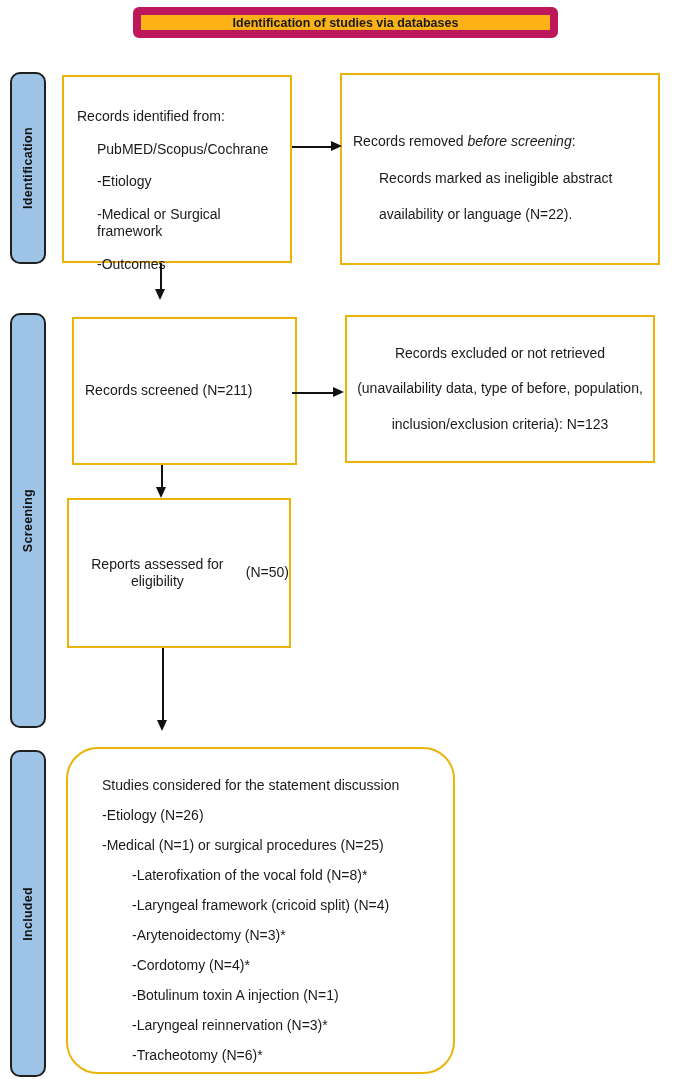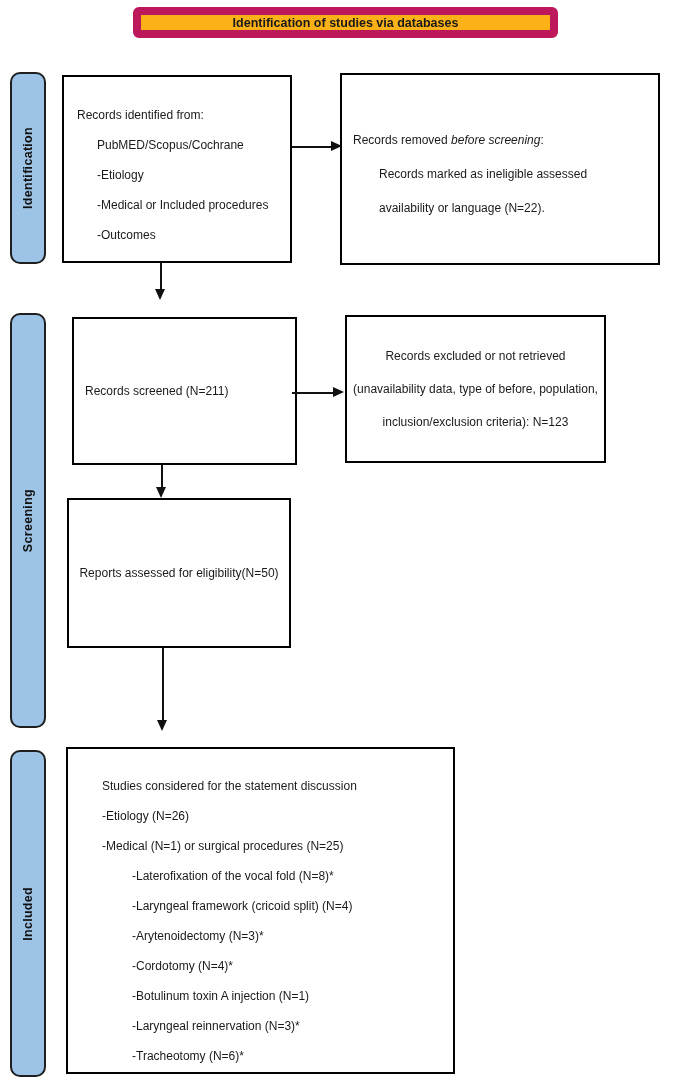--- a/index.html
+++ b/index.html
@@ -16,22 +16,22 @@
   .stage{
     position:absolute;left:10px;width:36px;box-sizing:border-box;
     background:#9DC3E6;border:2px solid #1f1f1f;border-radius:10px;
     display:flex;align-items:center;justify-content:center;
   }
   .stage span{
     writing-mode:vertical-rl;transform:rotate(180deg);
     font-weight:bold;font-size:12.5px;color:#111;white-space:nowrap;letter-spacing:.3px;
   }
   .fbox{
-    position:absolute;box-sizing:border-box;background:#fff;border:2px solid #000000;
-    font-size:12px;line-height:1.25;color:#1a1a1a;
+    position:absolute;box-sizing:border-box;background:#fff;border:2px solid #eab308;
+    font-size:14px;line-height:1.25;color:#1a1a1a;
   }
   .hline{position:absolute;height:1.5px;background:#111;}
   .vline{position:absolute;width:1.5px;background:#111;}
   .ah-right{position:absolute;width:0;height:0;
     border-top:5.5px solid transparent;border-bottom:5.5px solid transparent;border-left:11px solid #111;}
   .ah-down{position:absolute;width:0;height:0;
     border-left:5.5px solid transparent;border-right:5.5px solid transparent;border-top:11px solid #111;}
   
   .boxA{padding:31px 8px 0 13px;}
   .boxA .line{margin-bottom:15px;}
@@ -70,46 +70,46 @@
     <span>Screening</span>
   </div>
   <div class="stage" style="top:750px;height:327px;">
     <span>Included</span>
   </div>
 
   <div class="fbox boxA" style="left:62px;top:75px;width:230px;height:188px;">
     <div class="line">Records identified from:</div>
     <div class="line ind">PubMED/Scopus/Cochrane</div>
     <div class="line ind">-Etiology</div>
-    <div class="line ind">-Medical or Included procedures</div>
+    <div class="line ind">-Medical or Surgical framework</div>
     <div class="line ind">-Outcomes</div>
   </div>
 
   <div class="fbox boxB" style="left:340px;top:73px;width:320px;height:192px;">
     <div class="first"><span>Records removed </span><span class="em">before screening</span><span>:</span></div>
-    <div class="ind">Records marked as ineligible assessed</div>
+    <div class="ind">Records marked as ineligible abstract</div>
     <div class="ind">availability or language (N=22).</div>
   </div>
 
   <div class="fbox boxC" style="left:72px;top:317px;width:225px;height:148px;">
     <span>Records screened (N=211)</span>
   </div>
 
-  <div class="fbox boxD" style="left:345px;top:315px;width:261px;height:148px;">
+  <div class="fbox boxD" style="left:345px;top:315px;width:310px;height:148px;">
     <div class="line">Records excluded or not retrieved</div>
     <div class="line">(unavailability data, type of before, population,</div>
     <div class="line">inclusion/exclusion criteria): N=123</div>
   </div>
 
   <div class="fbox boxE" style="left:67px;top:498px;width:224px;height:150px;">
     <div class="line">Reports assessed for eligibility</div>
     <div class="line">(N=50)</div>
   </div>
 
-  <div class="fbox boxF" style="left:66px;top:747px;width:389px;height:327px;">
+  <div class="fbox boxF" style="left:66px;top:747px;width:389px;height:327px;border-radius:32px;">
     <div class="line">Studies considered for the statement discussion</div>
     <div class="line">-Etiology (N=26)</div>
     <div class="line">-Medical (N=1) or surgical procedures (N=25)</div>
     <div class="line ind1">-Laterofixation of the vocal fold (N=8)*</div>
     <div class="line ind1">-Laryngeal framework (cricoid split) (N=4)</div>
     <div class="line ind1">-Arytenoidectomy (N=3)*</div>
     <div class="line ind1">-Cordotomy (N=4)*</div>
     <div class="line ind1">-Botulinum toxin A injection (N=1)</div>
     <div class="line ind1">-Laryngeal reinnervation (N=3)*</div>
     <div class="line ind1">-Tracheotomy (N=6)*</div>

